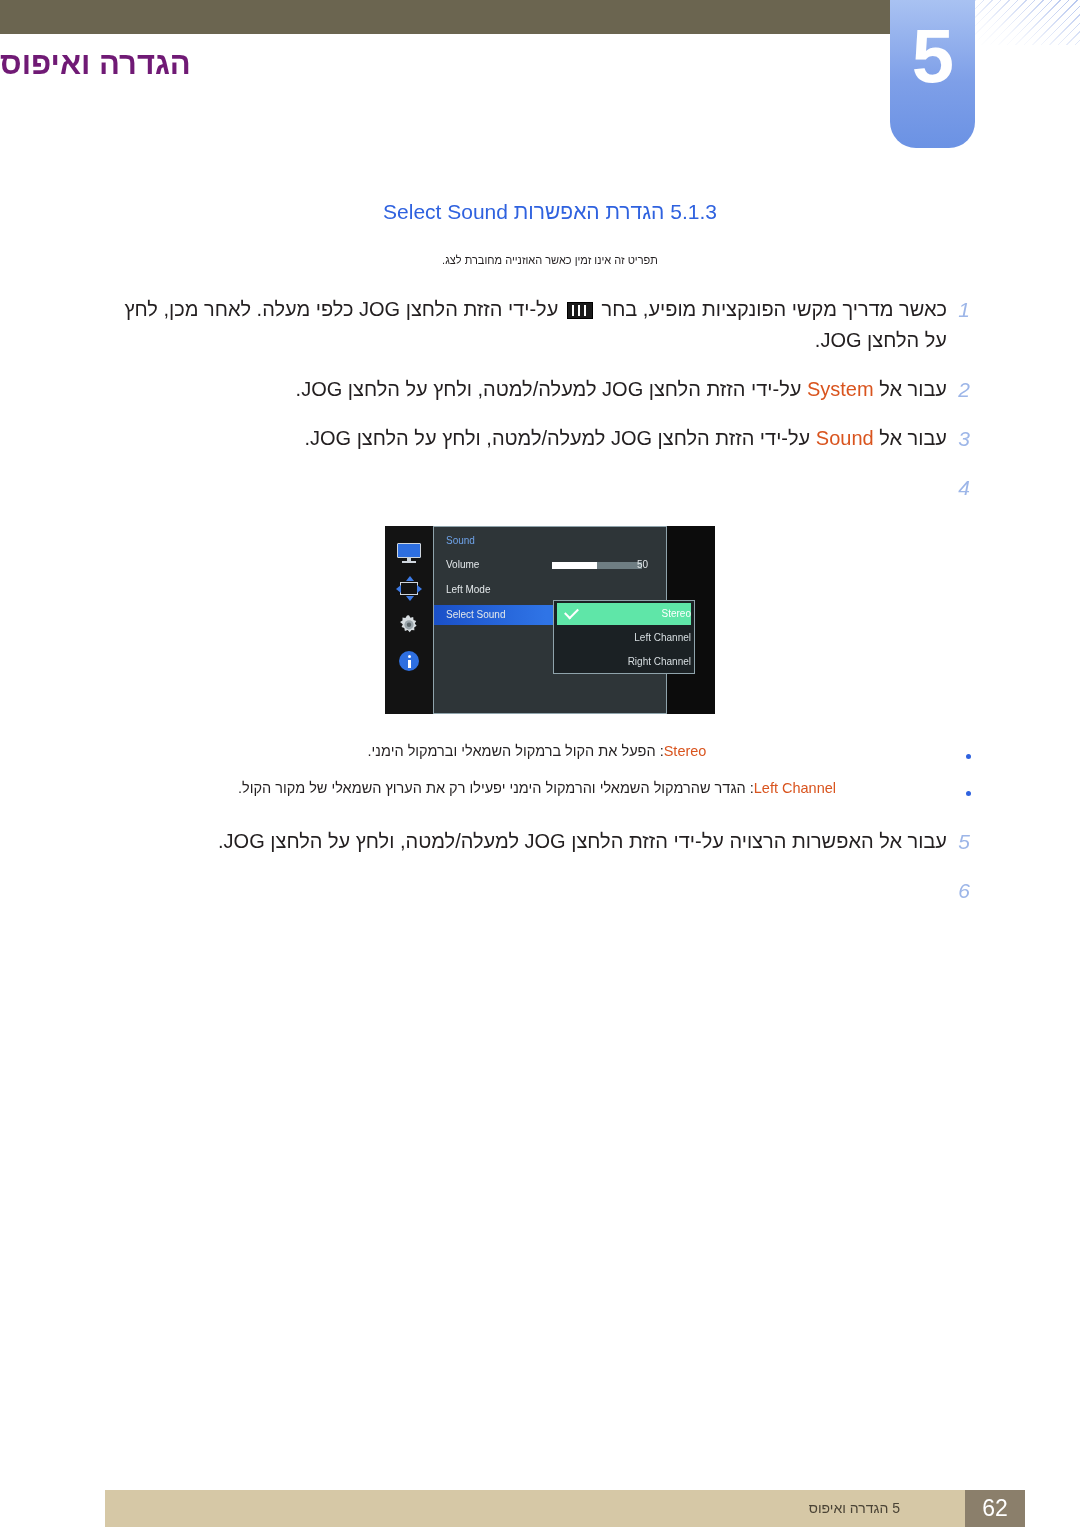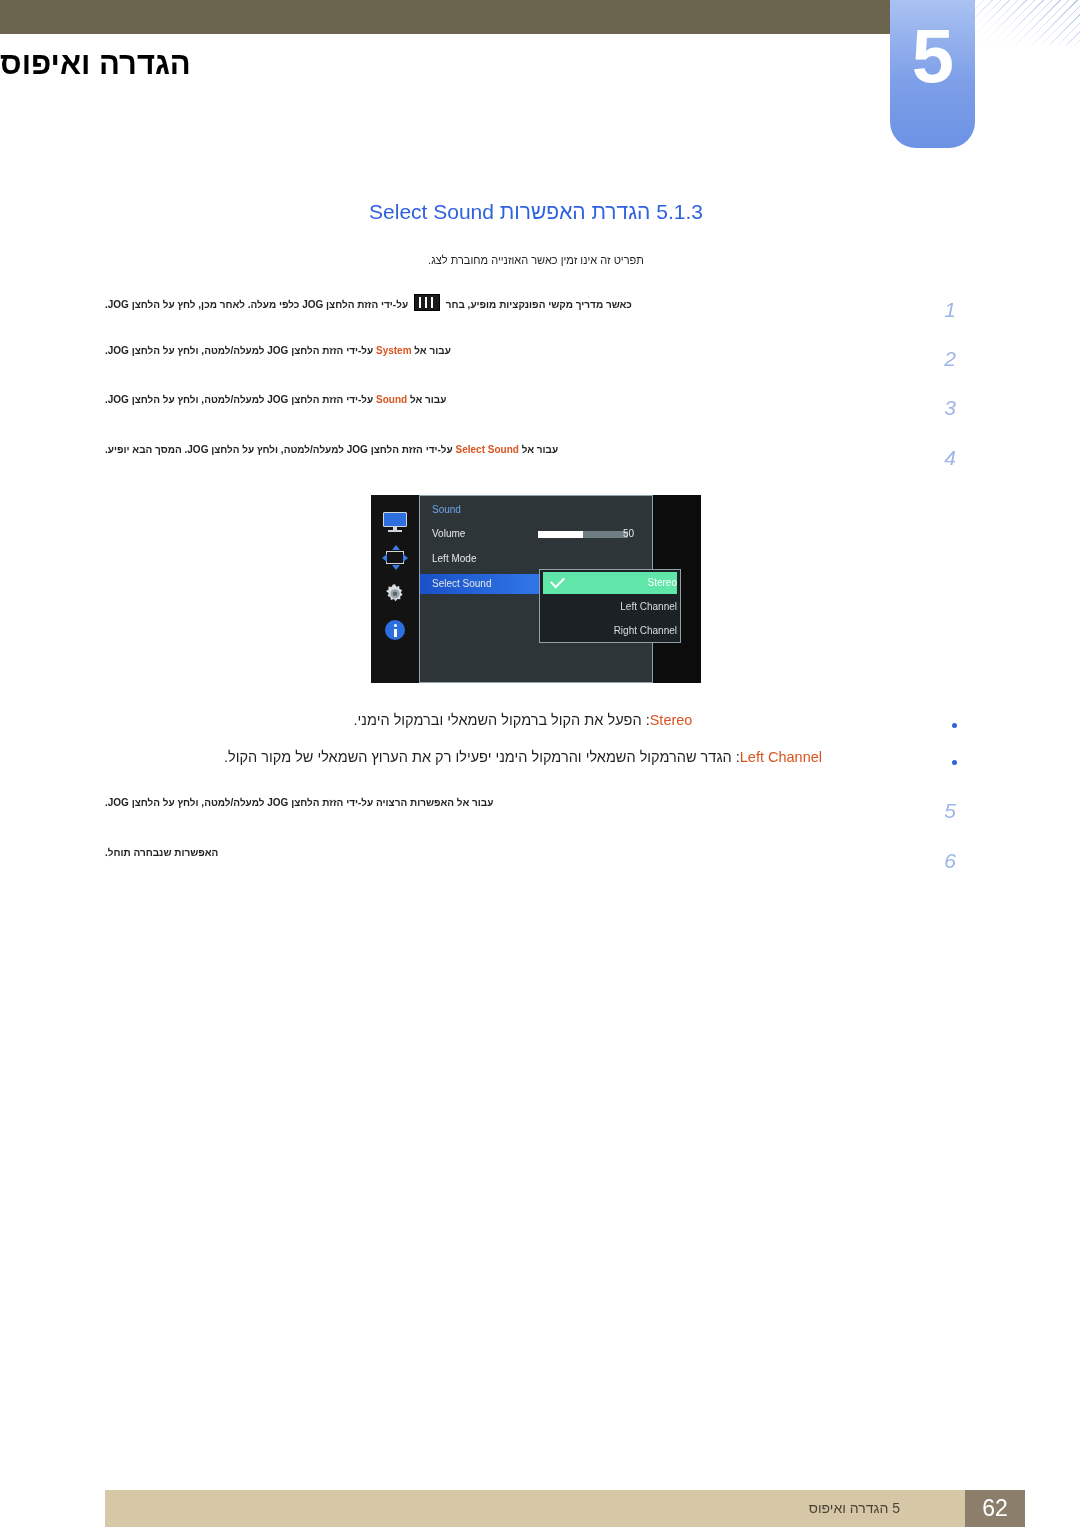--- a/index.html
+++ b/index.html
@@ -69,30 +69,30 @@
   }
   .chapter-title {
     position: absolute;
     top: 46px;
     left: 0;
     width: 878px;
     text-align: left;
     direction: rtl;
     font-size: 31px;
     font-weight: bold;
-    color: #000000;
+    color: #701a75;
     white-space: nowrap;
   }
   .chapter-title span { display: inline-block; }
 
   
   .content {
     position: absolute;
     top: 200px;
-    left: 105px;
+    left: 119px;
     width: 862px;
     direction: rtl;
     text-align: right;
   }
 
   .section-heading {
     font-size: 21px;
     color: #2f62df;
     font-weight: normal;
     margin: 0 0 28px 0;
@@ -122,25 +122,24 @@
     width: 34px;
     text-align: center;
     font-size: 21px;
     color: #9db6e8;
     font-style: italic;
     line-height: 1.45;
     padding-top: 1px;
   }
   .step-body {
     flex: 1 1 auto;
-    font-size: 10px;
+    font-size: 20px;
     line-height: 1.55;
-    text-align: left;
-    direction: rtl;
-    font-weight: bold;
+    text-align: right;
+    direction: rtl;
   }
   .hl { color: #d9541e; }
   .key-icon {
     display: inline-block;
     vertical-align: -3px;
     width: 26px;
     height: 17px;
     background: #1a1a1a;
     border: 1px solid #000;
     box-sizing: border-box;
@@ -415,23 +414,20 @@
 
     <li class="step">
       <div class="step-num">3</div>
       <div class="step-body">
         <span>עבור אל </span><span class="hl">Sound</span><span> על-ידי הזזת הלחצן JOG למעלה/למטה, ולחץ על הלחצן JOG.</span>
       </div>
     </li>
 
     <li class="step">
       <div class="step-num">4</div>
-      <div class="step-body">
-        <span>עבור אל </span><span class="hl">Select Sound</span><span> על-ידי הזזת הלחצן JOG למעלה/למטה, ולחץ על הלחצן JOG. המסך הבא יופיע.</span>
-      </div>
     </li>
   </ol>
 
   <div class="osd-wrap">
     <div class="osd">
 
       <div class="osd-sidebar">
         <div class="osd-icon icon-monitor">
           <span class="scr"></span>
             <span class="stand"></span>
@@ -509,21 +505,20 @@
     </li>
   </ul>
 
   <ol class="steps">
     <li class="step">
       <div class="step-num">5</div>
       <div class="step-body">עבור אל האפשרות הרצויה על-ידי הזזת הלחצן JOG למעלה/למטה, ולחץ על הלחצן JOG.</div>
     </li>
     <li class="step">
       <div class="step-num">6</div>
-      <div class="step-body">האפשרות שנבחרה תוחל.</div>
     </li>
   </ol>
 
 </div>
 
 <div class="footer">
   <div class="footer-text">5 הגדרה ואיפוס</div>
   <div class="footer-page">62</div>
 </div>
 

